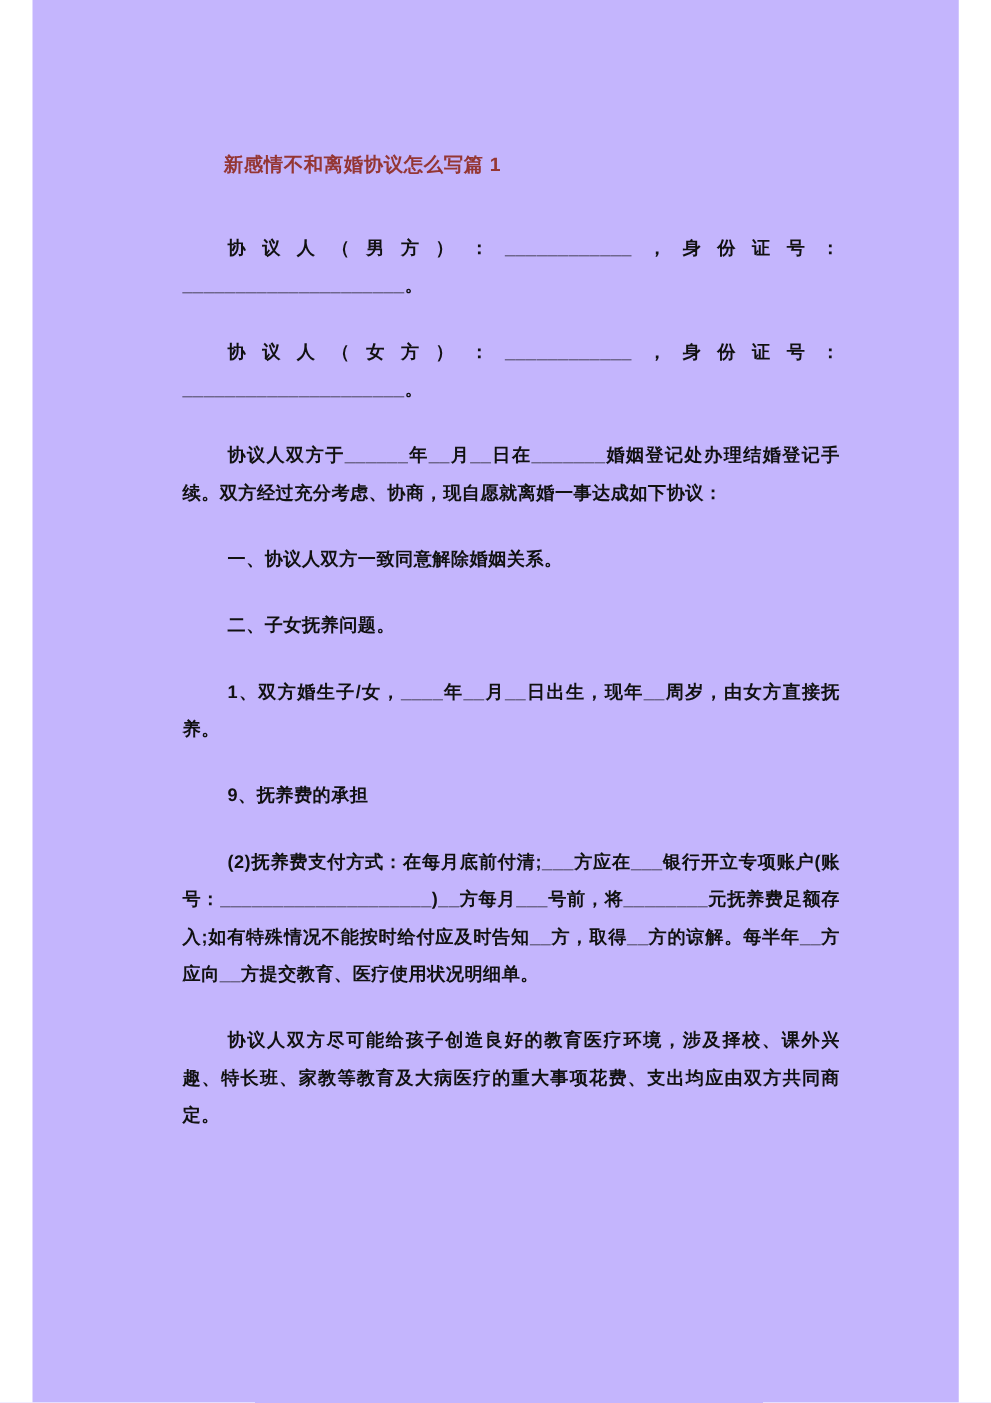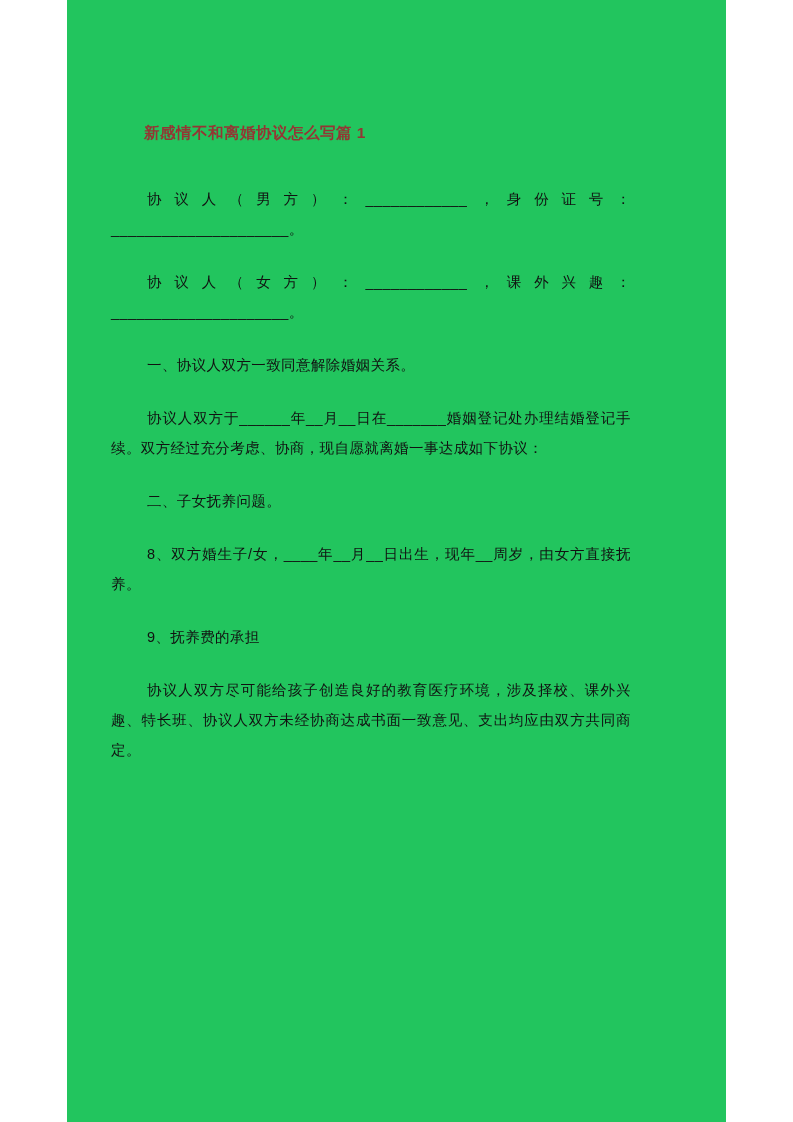--- a/index.html
+++ b/index.html
@@ -2,26 +2,26 @@
 <html lang="zh"><head>
 <meta charset="utf-8">
 <style>
   html, body {
     margin: 0;
     padding: 0;
     background: #ffffff;
   }
   .page {
     position: relative;
-    width: 659px;
+    width: 741px;
     height: 1122px;
     margin: 0 auto;
-    background: #22c55e;
+    background: #c4b5fd;
     box-sizing: border-box;
-    padding: 122px 95px 40px 44px;
+    padding: 122px 95px 40px 120px;
     font-family: "Liberation Sans", "DejaVu Sans", sans-serif;
     color: #111111;
     overflow: hidden;
   }
   .doc-title {
     font-size: 15.5px;
     font-weight: bold;
     color: #943634;
     line-height: 22px;
     text-indent: 33px;
@@ -30,31 +30,33 @@
   }
   .doc-paragraph {
     font-size: 14.5px;
     line-height: 30px;
     letter-spacing: 0.4px;
     text-indent: 36px;
     margin: 0 0 23px 0;
     text-align: justify;
     text-justify: inter-ideograph;
     word-break: break-word;
+    font-weight: bold;
   }
 </style>
 </head>
 <body>
 
 <div class="page">
   <h1 class="doc-title">新感情不和离婚协议怎么写篇 1</h1>
 
   <div>
       <p class="doc-paragraph">协议人（男方）：____________，身份证号：_____________________。</p>
-      <p class="doc-paragraph">协议人（女方）：____________，课外兴趣：_____________________。</p>
+      <p class="doc-paragraph">协议人（女方）：____________，身份证号：_____________________。</p>
+      <p class="doc-paragraph">协议人双方于______年__月__日在_______婚姻登记处办理结婚登记手续。双方经过充分考虑、协商，现自愿就离婚一事达成如下协议：</p>
       <p class="doc-paragraph">一、协议人双方一致同意解除婚姻关系。</p>
-      <p class="doc-paragraph">协议人双方于______年__月__日在_______婚姻登记处办理结婚登记手续。双方经过充分考虑、协商，现自愿就离婚一事达成如下协议：</p>
       <p class="doc-paragraph">二、子女抚养问题。</p>
-      <p class="doc-paragraph">8、双方婚生子/女，____年__月__日出生，现年__周岁，由女方直接抚养。</p>
+      <p class="doc-paragraph">1、双方婚生子/女，____年__月__日出生，现年__周岁，由女方直接抚养。</p>
       <p class="doc-paragraph">9、抚养费的承担</p>
-      <p class="doc-paragraph">协议人双方尽可能给孩子创造良好的教育医疗环境，涉及择校、课外兴趣、特长班、协议人双方未经协商达成书面一致意见、支出均应由双方共同商定。</p>
+      <p class="doc-paragraph">(2)抚养费支付方式：在每月底前付清;___方应在___银行开立专项账户(账号：____________________)__方每月___号前，将________元抚养费足额存入;如有特殊情况不能按时给付应及时告知__方，取得__方的谅解。每半年__方应向__方提交教育、医疗使用状况明细单。</p>
+      <p class="doc-paragraph">协议人双方尽可能给孩子创造良好的教育医疗环境，涉及择校、课外兴趣、特长班、家教等教育及大病医疗的重大事项花费、支出均应由双方共同商定。</p>
     </div>
 </div>
 
 </body></html>

